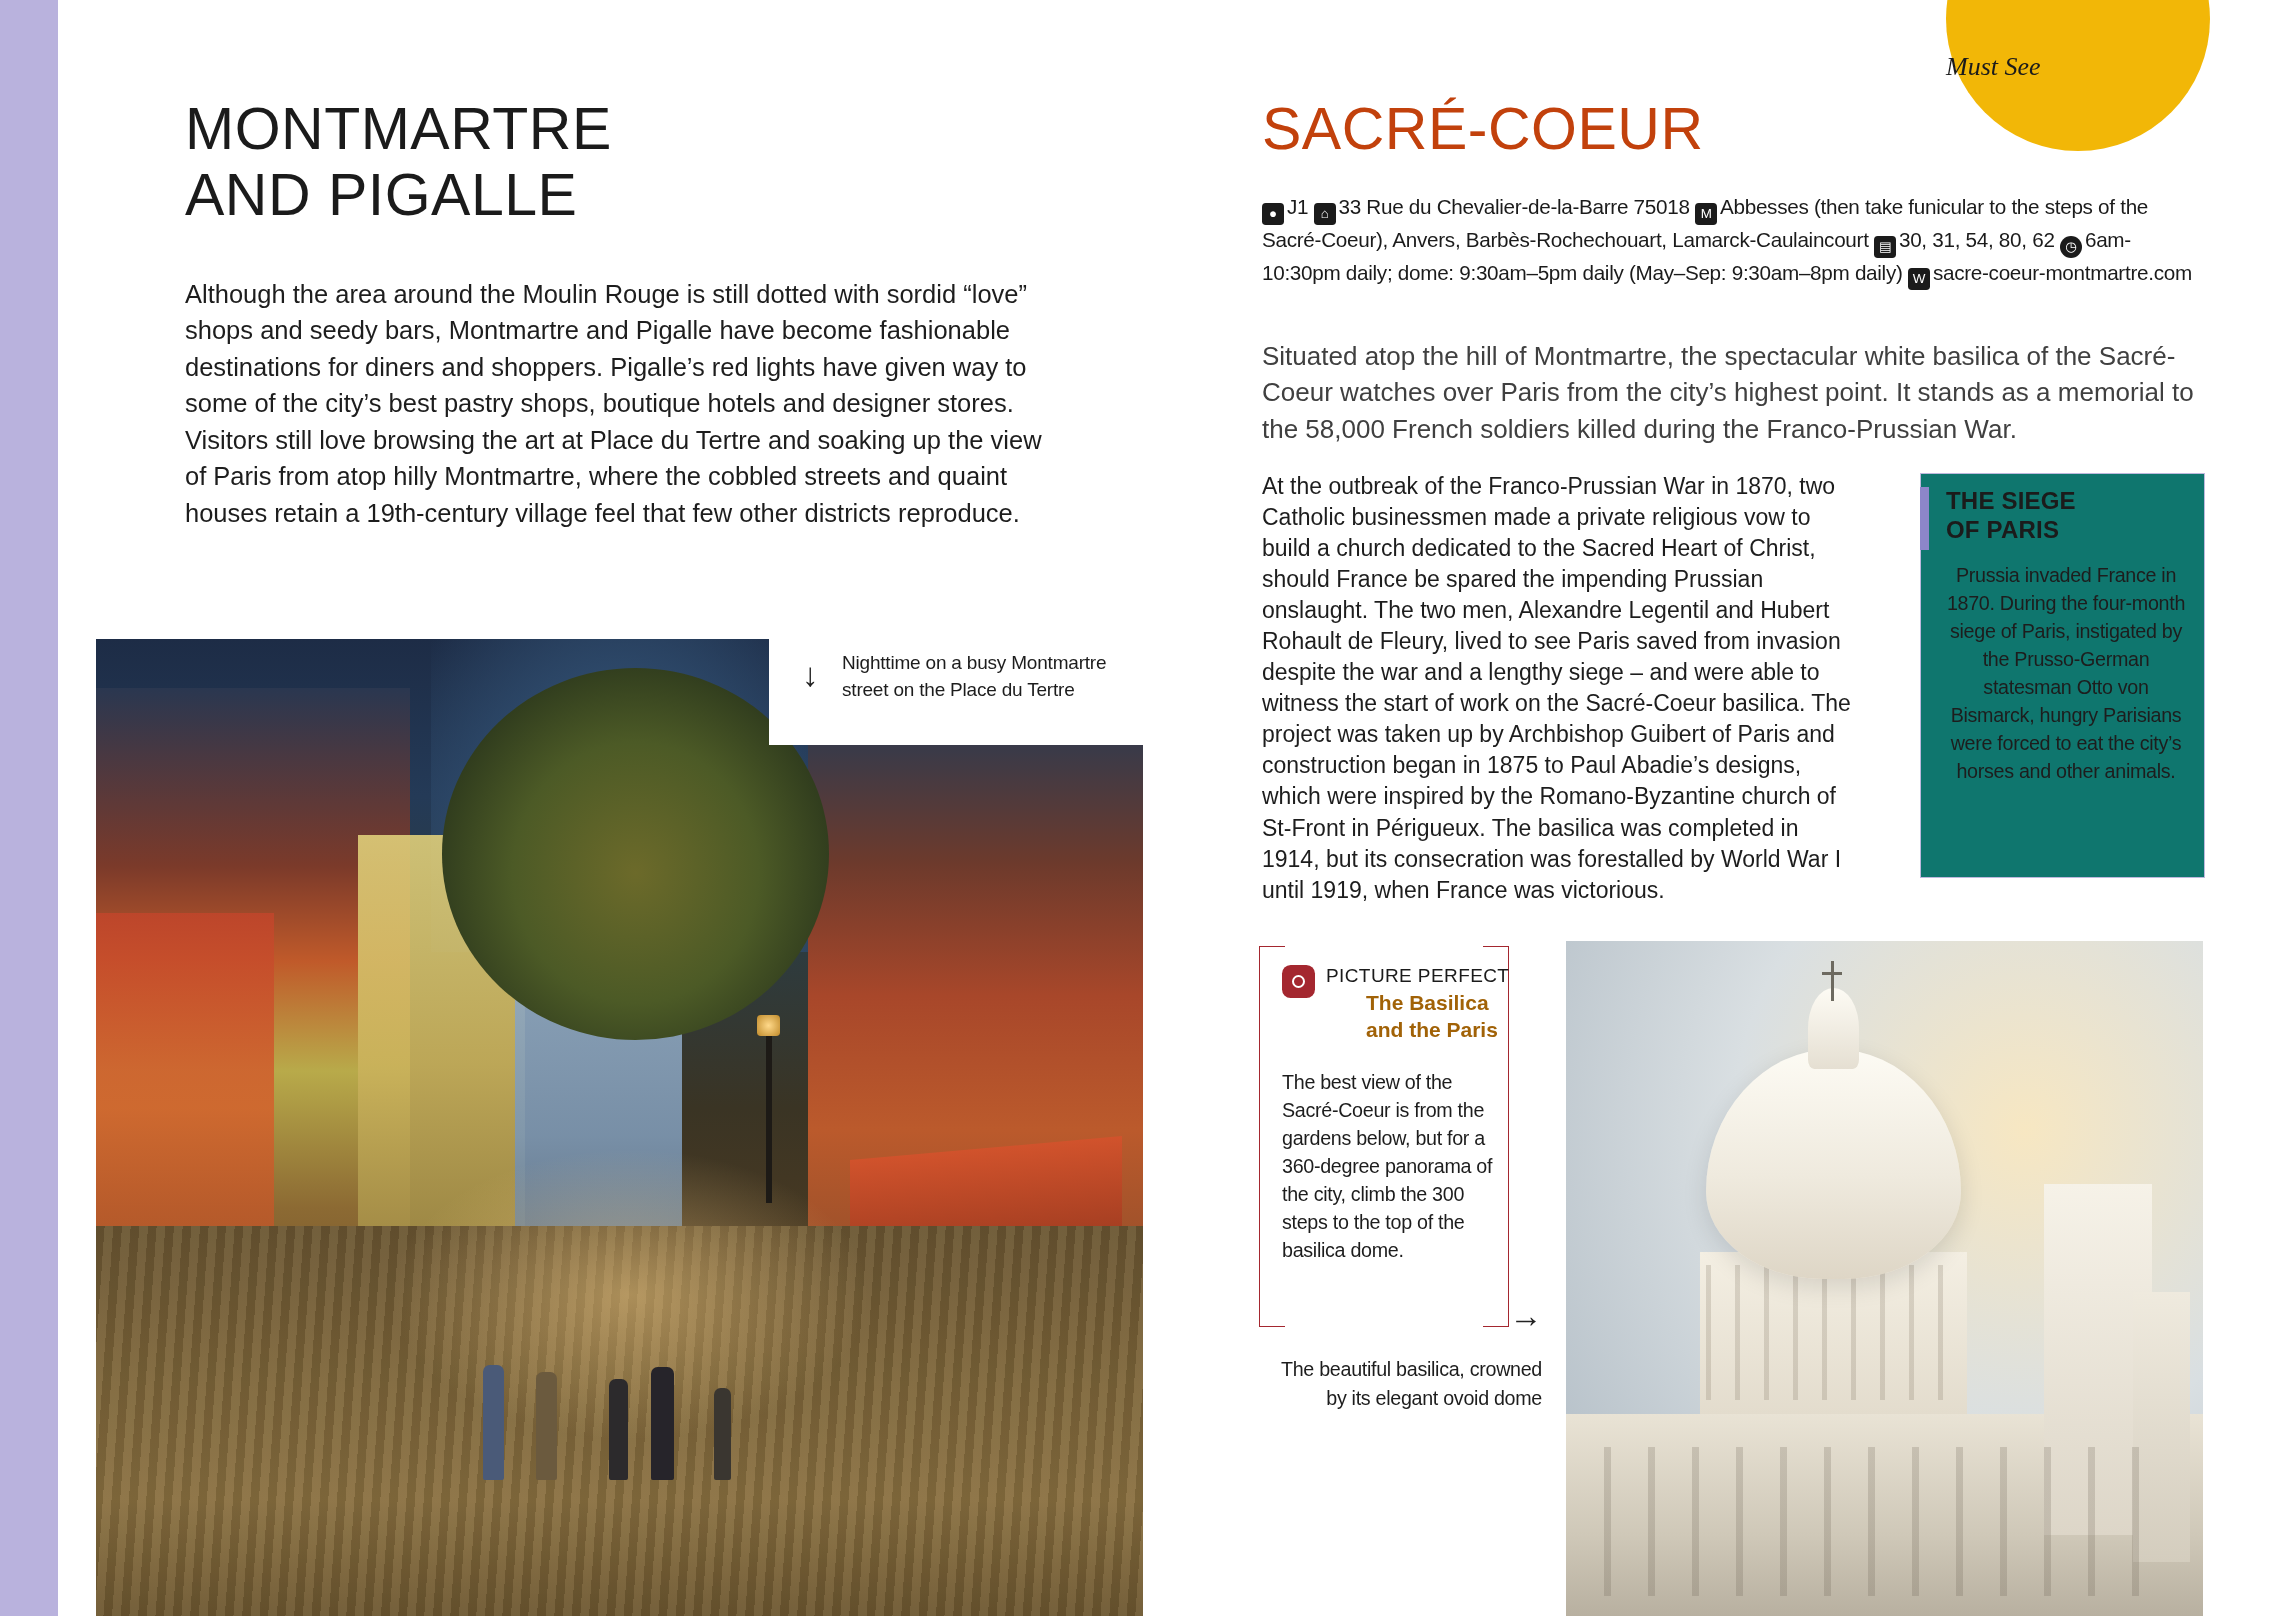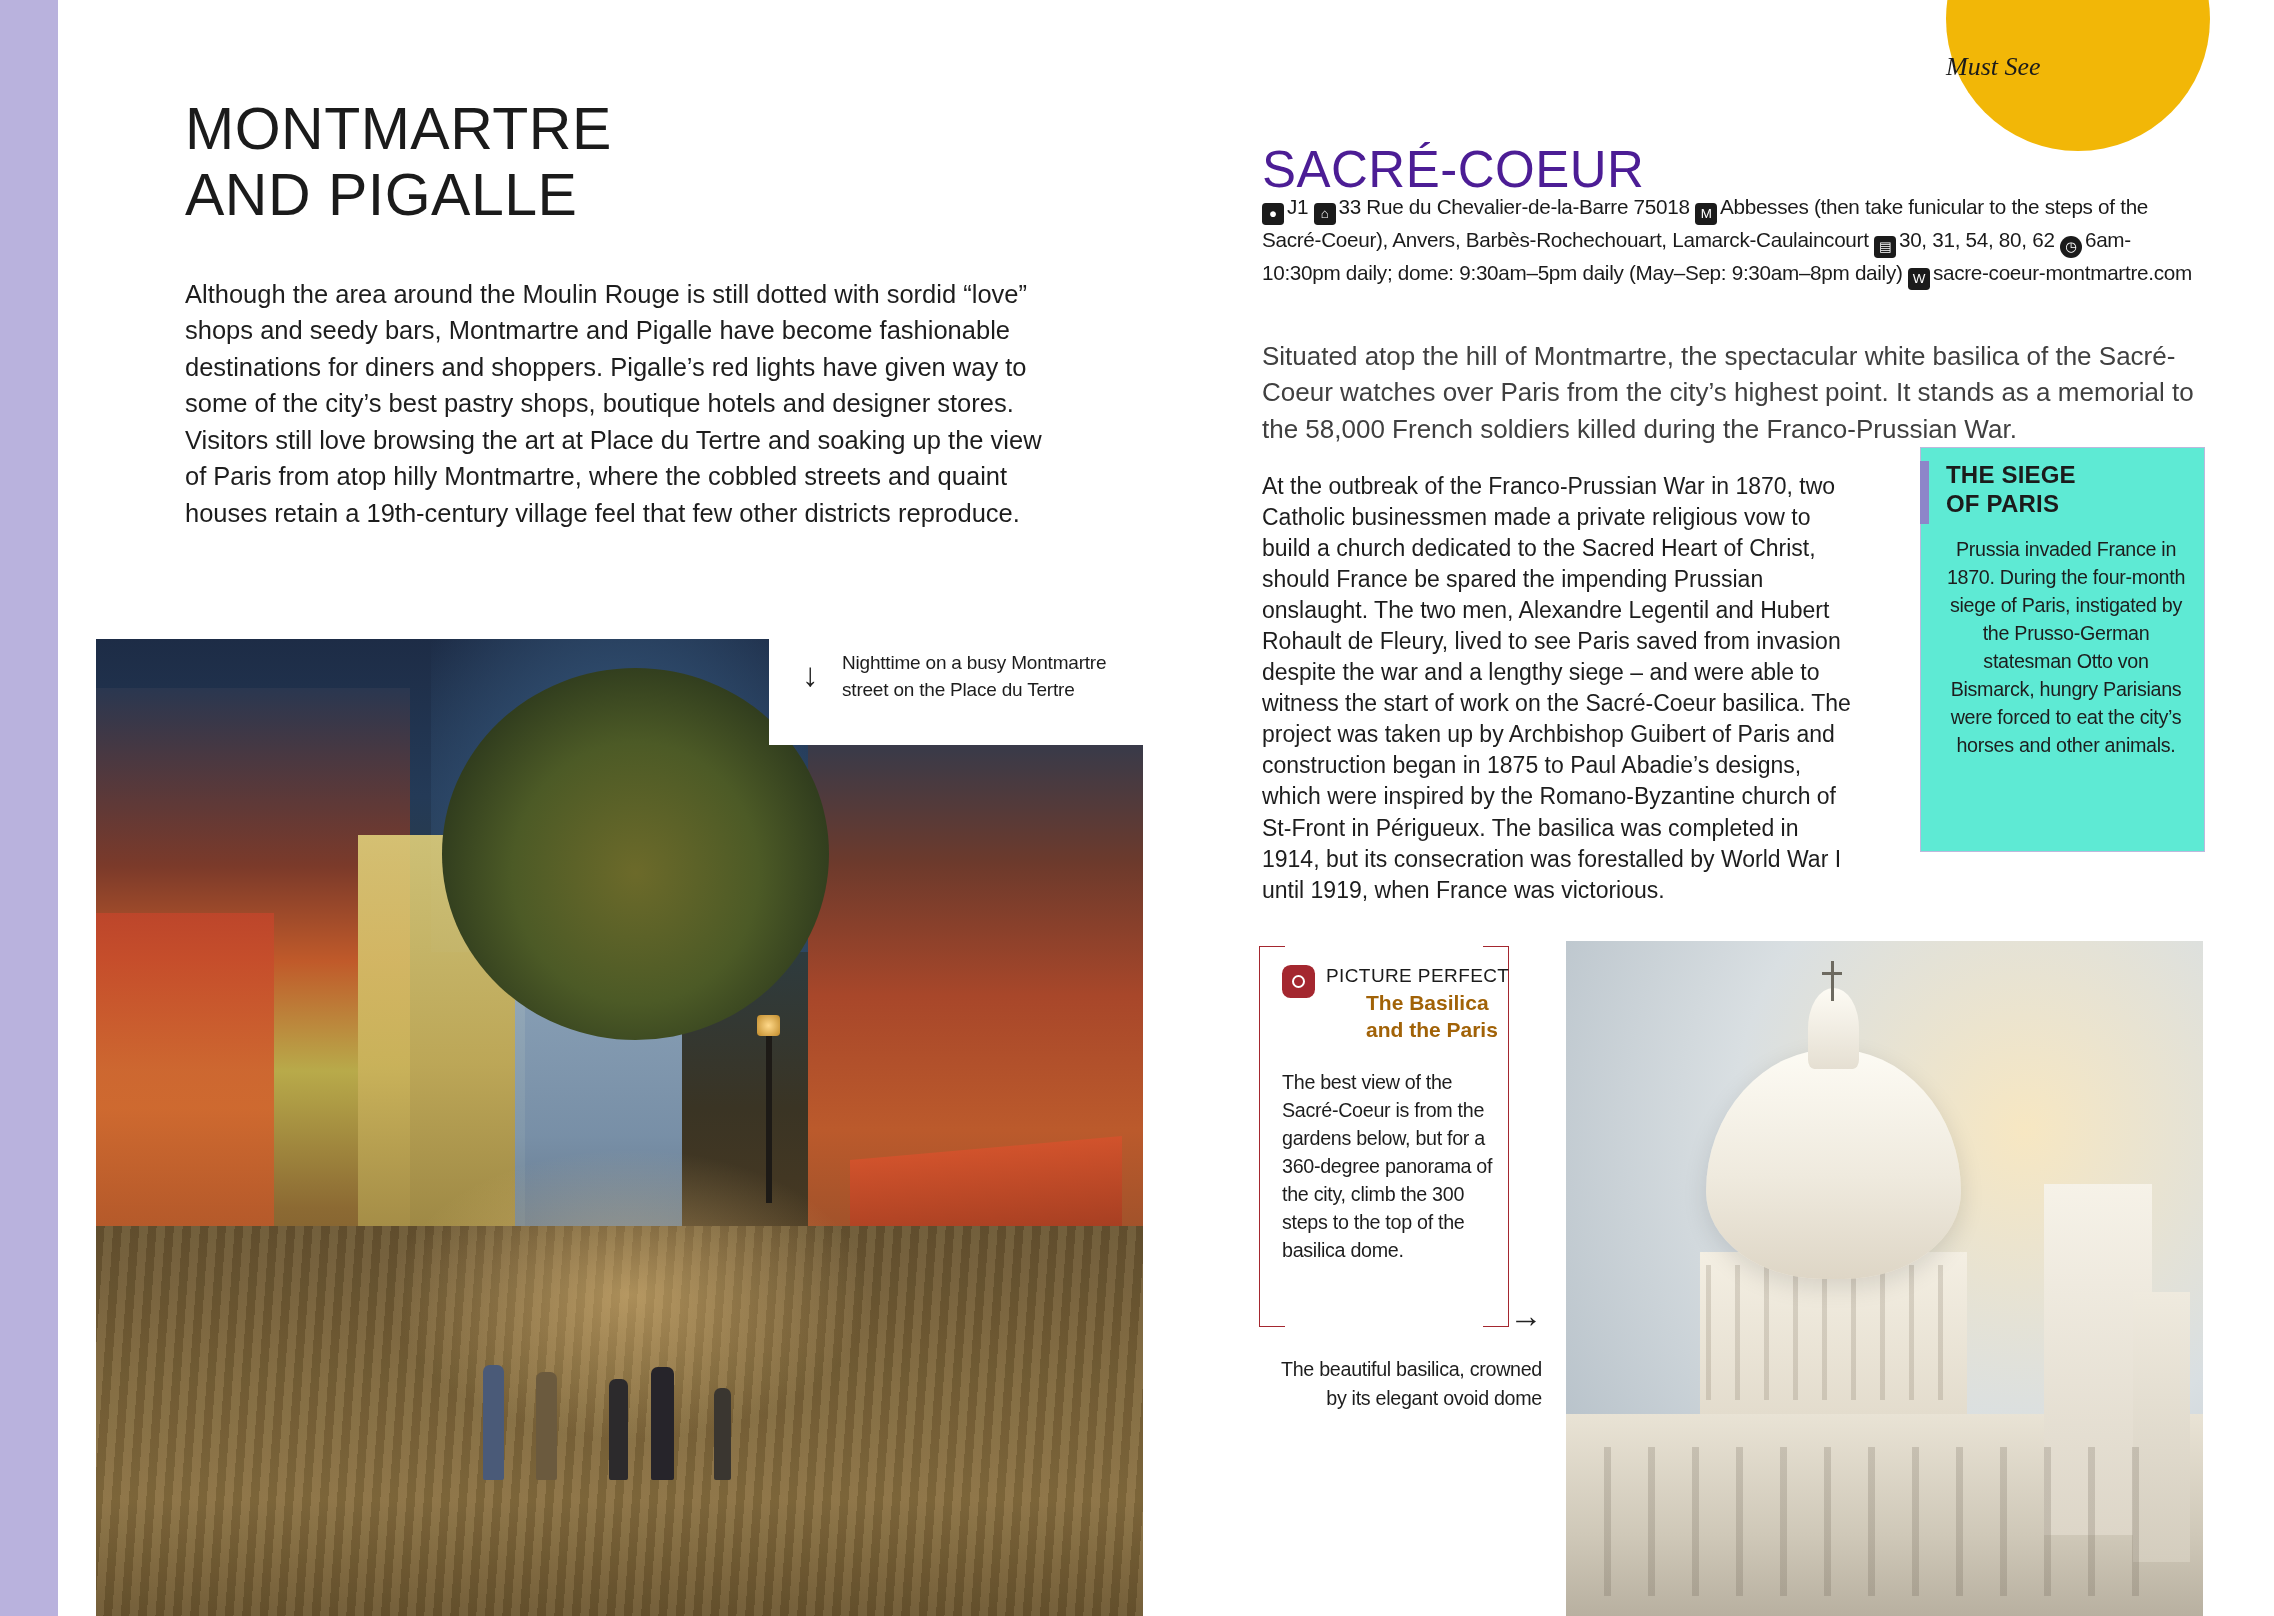--- a/index.html
+++ b/index.html
@@ -49,43 +49,43 @@
   .mustsee{
     position:absolute;left:1888px;top:-113px;width:264px;height:264px;border-radius:50%;
     background:#f2b707;z-index:6;
   }
   .mustsee span{
     position:absolute;left:0;right:0;top:165px;text-align:left;
     font-family:"Liberation Serif", serif;font-style:italic;font-size:26px;color:#1b1b1b;
   }
   .title-right{
     position:absolute;left:1204px;top:100px;width:865px;
-    font-size:51px;line-height:1;color:#4c1d95;font-weight:400;letter-spacing:0.5px;margin-top:44px;
+    font-size:59px;line-height:1;color:#c2410c;font-weight:400;letter-spacing:0.5px;
   }
   .facts{
     position:absolute;left:1204px;top:192px;width:941px;
     font-size:20.7px;line-height:1.48;color:#1b1b1b;letter-spacing:-0.3px;
   }
   .ico{
     display:inline-block;width:22px;height:22px;border-radius:3.8px;background:#1b1b1b;color:#fff;
     font-size:13.4px;line-height:22px;text-align:center;vertical-align:-3.8px;margin-right:2.9px;
     font-family:"Liberation Sans", sans-serif;
   }
   .ico.round{border-radius:50%;}
   .lede{
     position:absolute;left:1204px;top:338px;width:937px;
     font-size:26px;line-height:1.4;color:#404040;
   }
   .body-text{
     position:absolute;left:1204px;top:471px;width:596px;
     font-size:23px;line-height:1.35;color:#1d1d1d;
   }
   .sidebar{
-    position:absolute;left:1862px;top:447px;width:283px;height:403px;
-    border:1.4px solid #bdb8dd;background:#5eead4;
+    position:absolute;left:1862px;top:473px;width:283px;height:403px;
+    border:1.4px solid #bdb8dd;background:#0f766e;
   }
   .sidebar .bar{position:absolute;left:-1px;top:13.4px;width:8.6px;height:63px;background:#8d86c9;}
   .sidebar h3{
     position:absolute;left:25px;top:11.5px;width:231px;margin:0;
     font-size:24px;line-height:1.22;color:#1b1b1b;font-weight:700;letter-spacing:0.2px;
   }
   .sidebar p{
     position:absolute;left:25px;top:88px;width:240px;margin:0;
     font-size:19.7px;line-height:1.42;color:#1d1d1d;letter-spacing:-0.3px;text-align:center;
   }

